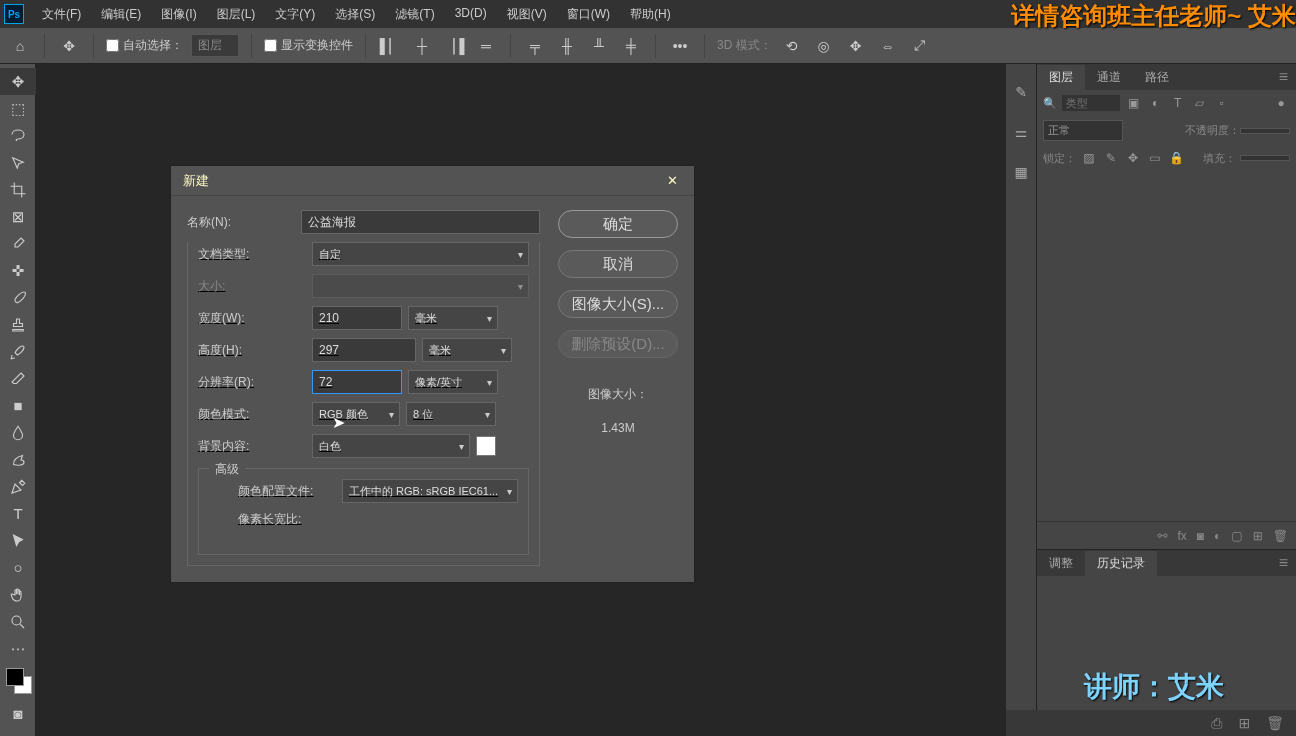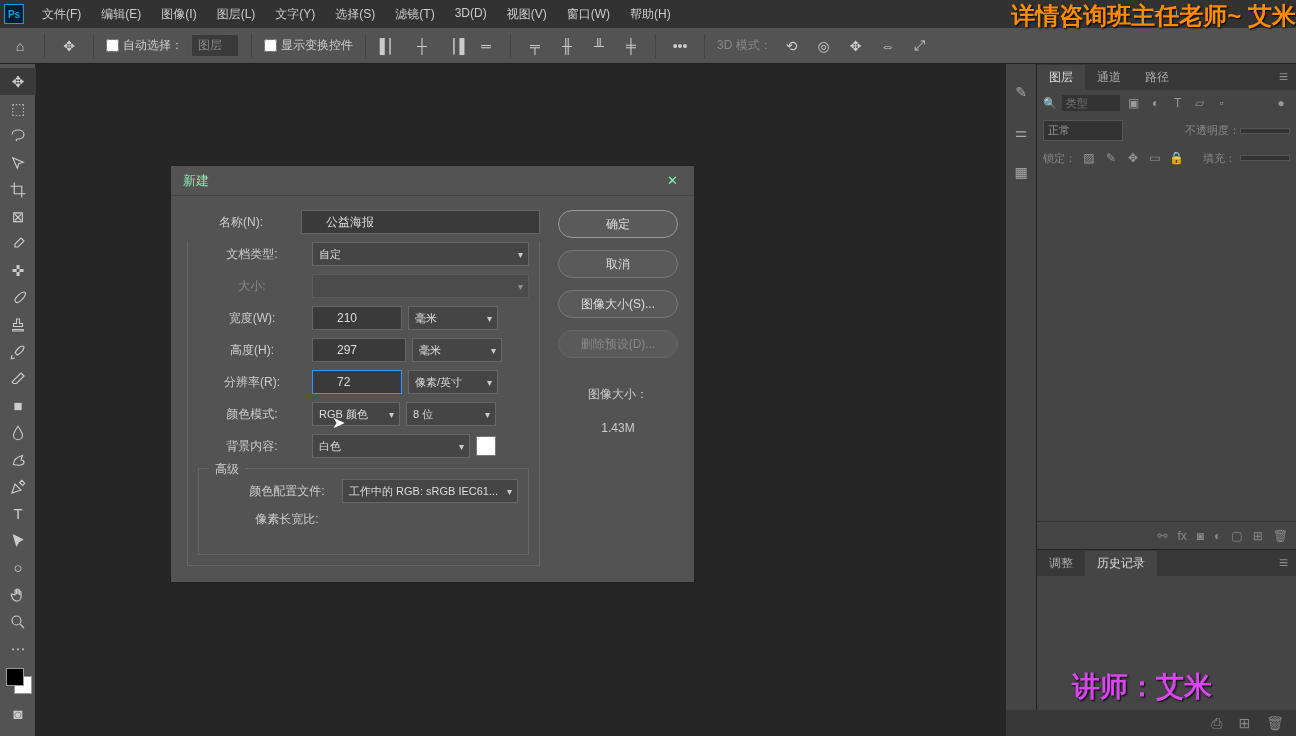--- a/index.html
+++ b/index.html
@@ -3,21 +3,21 @@
 <meta charset="utf-8">
 <style>
 * { margin: 0; padding: 0; box-sizing: border-box; font-family: "Microsoft YaHei", Arial, sans-serif; }
 body { width: 1296px; height: 736px; background: #323232; overflow: hidden; position: relative; }
 .title-bar { height: 28px; background: #323232; display: flex; align-items: center; padding: 0 4px; }
 .ps-logo { width: 20px; height: 20px; background: #001c33; border: 1px solid #00a4e4; display: flex; align-items: center; justify-content: center; color: #00a4e4; font-size: 10px; font-weight: bold; margin-right: 8px; }
 .menu-bar { display: flex; }
 .menu-item { color: #ccc; font-size: 12px; padding: 4px 10px; cursor: pointer; }
 .window-controls { position: absolute; right: 100px; top: 4px; display: flex; gap: 8px; color: #ccc; font-size: 12px; }
 .overlay-text1 { position: absolute; right: 0; top: 0; font-size: 24px; font-weight: bold; color: #ff8c00; text-shadow: 1px 1px 2px #000; z-index: 200; padding-right: 0px; }
-.overlay-text2 { position: absolute; right: 84px; bottom: 30px; font-size: 28px; font-weight: bold; color: #d946ef; text-shadow: 1px 1px 2px #000; z-index: 200; }
+.overlay-text2 { position: absolute; right: 72px; bottom: 30px; font-size: 28px; font-weight: bold; color: #7dd3fc; text-shadow: 1px 1px 2px #000; z-index: 200; }
 .options-bar { height: 36px; background: #535353; border-bottom: 1px solid #222; display: flex; align-items: center; padding: 0 8px; gap: 8px; }
 .opt-icon { width: 24px; height: 24px; color: #ccc; display: flex; align-items: center; justify-content: center; font-size: 14px; }
 .opt-check { display: flex; align-items: center; gap: 4px; color: #ccc; font-size: 12px; }
 .opt-select { background: #3a3a3a; border: 1px solid #555; color: #888; font-size: 12px; padding: 2px 16px 2px 6px; }
 .sep { width: 1px; height: 24px; background: #444; margin: 0 4px; }
 .tools-panel { position: absolute; left: 0; top: 64px; width: 36px; background: #535353; border-right: 1px solid #222; display: flex; flex-direction: column; padding: 4px 0; }
 .tool { width: 36px; height: 27px; display: flex; align-items: center; justify-content: center; color: #ccc; cursor: pointer; font-size: 15px; }
 .tool.active { background: #3a3a3a; }
 .tool svg { width: 18px; height: 18px; stroke: #ccc; fill: none; stroke-width: 1.5; }
 .color-swatches { margin-top: 4px; padding: 4px; position: relative; height: 34px; }
@@ -40,38 +40,38 @@
 .opacity-label { color: #888; font-size: 11px; margin-left: auto; }
 .lock-row { padding: 4px 6px; display: flex; align-items: center; gap: 4px; color: #888; font-size: 11px; }
 .layers-list { flex: 1; background: #454545; }
 .layers-footer { height: 28px; display: flex; align-items: center; justify-content: flex-end; gap: 10px; padding: 0 8px; color: #888; font-size: 12px; border-top: 1px solid #333; }
 .history-section { border-top: 1px solid #222; }
 .bottom-statusbar { position: absolute; bottom: 0; right: 0; width: 290px; height: 26px; background: #383838; display: flex; justify-content: flex-end; align-items: center; gap: 16px; padding: 0 12px; }
 .status-icon { color: #888; font-size: 14px; }
 
 .dialog { position: absolute; left: 170px; top: 165px; width: 525px; background: #535353; border: 1px solid #222; z-index: 100; }
 .dialog-title { height: 30px; display: flex; align-items: center; padding: 0 12px; border-bottom: 1px solid #444; }
-.dialog-title span { color: #86efac; font-size: 13px; }
+.dialog-title span { color: #fef9c3; font-size: 13px; }
 .dialog-close { margin-left: auto; color: #ddd; font-size: 18px; cursor: pointer; padding: 0 4px; }
 .dialog-body { display: flex; padding: 14px 16px 16px 16px; gap: 18px; }
 .dialog-left { flex: 1; }
 .dialog-right { width: 120px; display: flex; flex-direction: column; gap: 12px; }
-.dlg-btn { height: 28px; background: #5a5a5a; border: 1px solid #777; border-radius: 14px; color: #ddd; font-size: 12px; display: flex; align-items: center; justify-content: center; cursor: pointer; }
+.dlg-btn { height: 28px; background: #5a5a5a; border: 1px solid #777; border-radius: 14px; color: #ddd; font-size: 15px; display: flex; align-items: center; justify-content: center; cursor: pointer; }
 .dlg-btn.primary { border: 1px solid #999; }
 .dlg-btn.disabled { color: #888; border-color: #666; }
 .img-size { margin-top: 16px; color: #ccc; font-size: 12px; text-align: center; }
 .img-size-val { margin-top: 6px; color: #ccc; font-size: 12px; text-align: center; }
 .form-row { display: flex; align-items: center; gap: 6px; margin-bottom: 8px; }
-.form-label { width: 108px; text-align: center; color: #ccc; font-size: 12px; }
+.form-label { width: 108px; text-align: left; color: #ccc; font-size: 12px; }
 .form-label.dim { color: #888; }
-.form-input { background: #3a3a3a; border: 1px solid #666; color: #ddd; font-size: 12px; padding: 4px 24px; height: 24px; }
+.form-input { background: #3a3a3a; border: 1px solid #666; color: #ddd; font-size: 12px; padding: 4px 6px; height: 24px; }
 .form-input.focused { border: 1px solid #3399ff; }
 .form-select { background: #454545; border: 1px solid #666; color: #ddd; font-size: 11px; padding: 0 6px; height: 24px; position: relative; display: flex; align-items: center; }
 .form-select::after { content: '▾'; position: absolute; right: 5px; color: #ccc; font-size: 10px; }
-.fieldset { border: 1px solid #666; padding: 10px; margin-top: 4px; position: relative; }
+.fieldset { border: 1px solid #666; padding: 10px; margin-top: 4px; position: relative; text-decoration: underline; }
 .fieldset-legend { position: absolute; top: -8px; left: 10px; background: #535353; padding: 0 6px; color: #ccc; font-size: 12px; }
 .color-sw { width: 20px; height: 20px; background: #fff; border: 1px solid #777; }
 .cursor { position: absolute; left: 332px; top: 413px; z-index: 150; color: #fff; font-size: 16px; pointer-events: none; }
 </style>
 </head>
 <body>
 
 <div class="title-bar">
   <div class="ps-logo">Ps</div>
   <div class="menu-bar">
@@ -305,21 +305,21 @@
           <div class="form-label dim">大小:</div>
           <div class="form-select" style="flex:1;opacity:.5"></div>
         </div>
         <div class="form-row">
           <div class="form-label">宽度(W):</div>
           <input class="form-input" style="width: 90px;" value="210">
           <div class="form-select" style="width:90px">毫米</div>
         </div>
         <div class="form-row">
           <div class="form-label">高度(H):</div>
-          <input class="form-input" style="width: 94px;" value="297">
+          <input class="form-input" style="width: 104px;" value="297">
           <div class="form-select" style="width:90px">毫米</div>
         </div>
         <div class="form-row">
           <div class="form-label">分辨率(R):</div>
           <input class="form-input focused" style="width: 90px;" value="72">
           <div class="form-select" style="width:90px">像素/英寸</div>
         </div>
         <div class="form-row">
           <div class="form-label">颜色模式:</div>
           <div class="form-select" style="width:88px">RGB 颜色</div>

